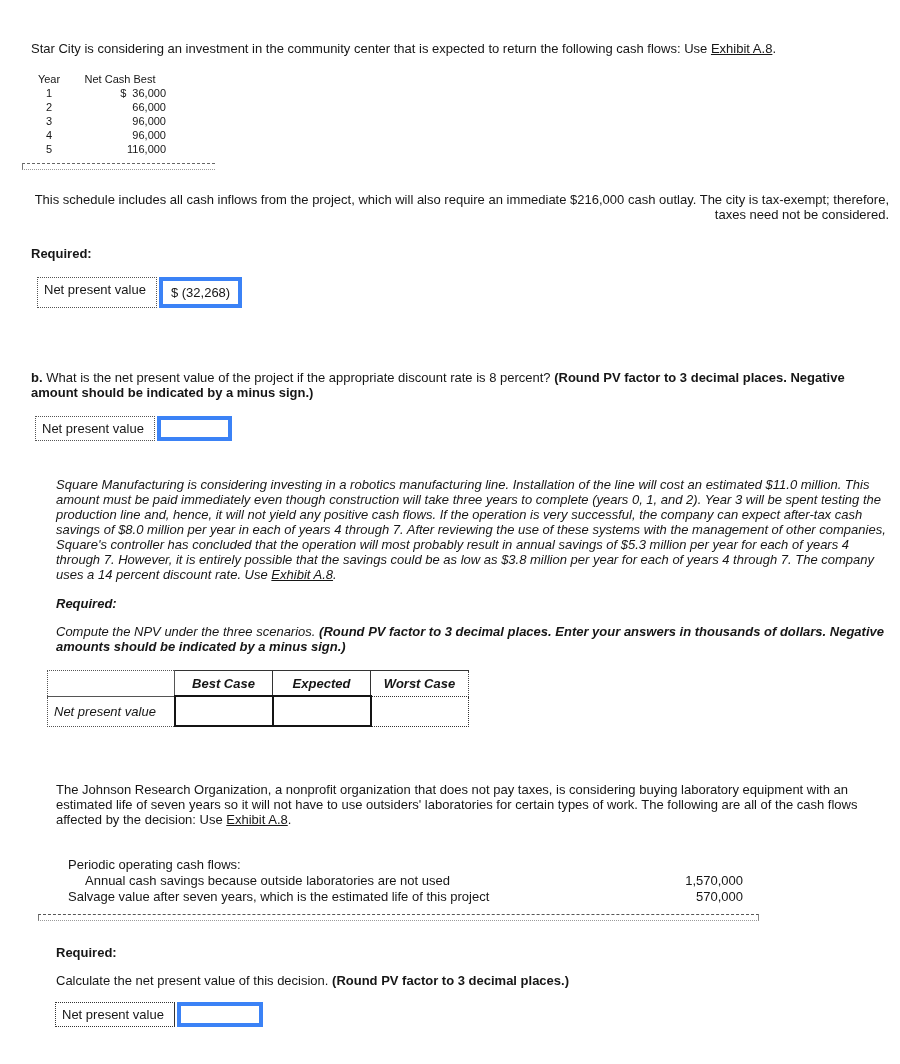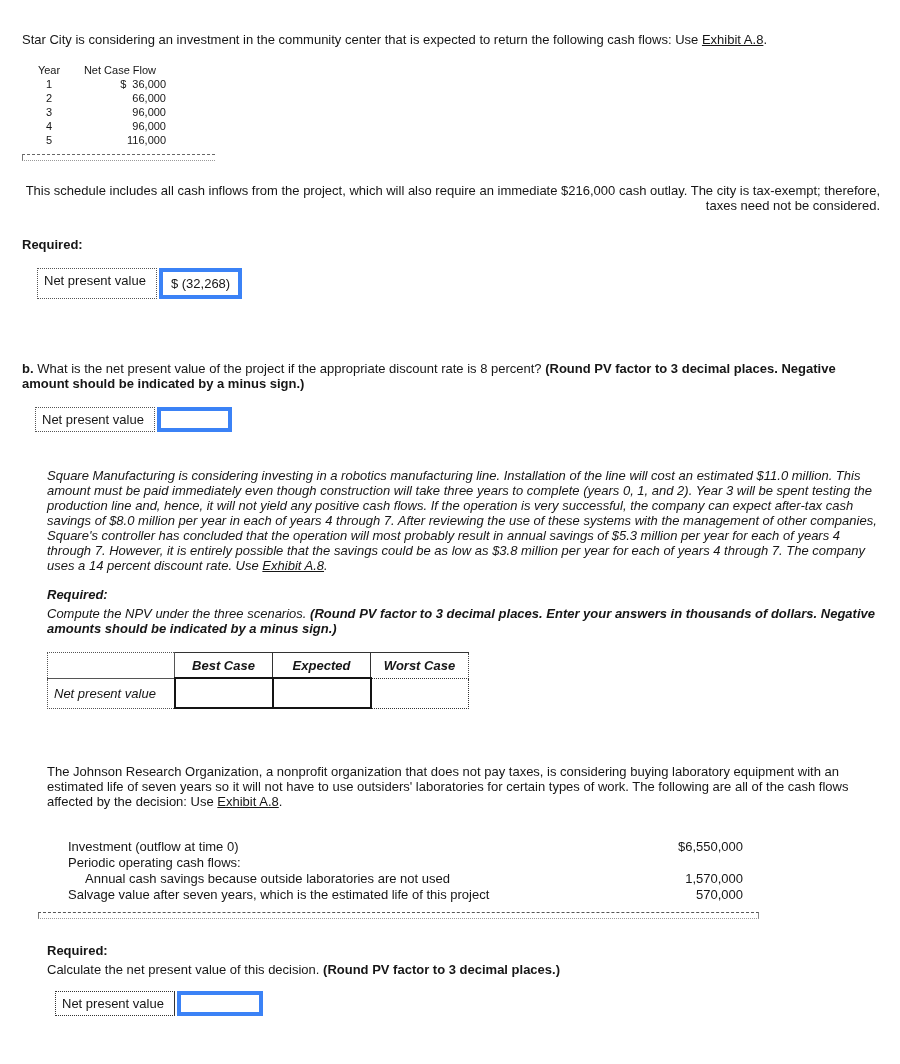--- a/index.html
+++ b/index.html
@@ -3,21 +3,21 @@
 <meta charset="utf-8">
 <style>
   html,body { margin:0; padding:0; }
   body {
     width:900px; height:1064px; overflow:hidden;
     background:#ffffff; color:#161616;
     font-family:"Liberation Sans", sans-serif;
     font-size:13px;
   }
   .page { padding:28px 20px 0 18px; }
-  p { margin:4px; line-height:15px; }
+  p { margin:13px; line-height:15px; }
   b { font-weight:bold; }
   .exhibit { color:#161616; text-decoration:underline; cursor:pointer; }
 
   
   .cf-table { border-collapse:collapse; margin:16px 0 0 6px; }
   .cf-table th, .cf-table td { padding:0; font-weight:normal; font-size:11px; line-height:14px; }
   .cf-year { width:50px; text-align:center; }
   .cf-flow { width:92px; text-align:right; white-space:pre; }
   .cf-headflow { text-align:center; }
 
@@ -73,21 +73,21 @@
 
 <div class="page">
 
   <section>
     <p><span>Star City is considering an investment in the community center that is expected to return the following cash flows: Use </span><a class="exhibit">Exhibit A.8</a><span>.</span></p>
 
     <table class="cf-table">
       <thead>
         <tr>
           <th class="cf-year">Year</th>
-          <th class="cf-flow cf-headflow">Net Case Flow</th>
+          <th class="cf-flow cf-headflow">Net Cash Best</th>
         </tr>
       </thead>
       <tbody>
         <tr>
           <td class="cf-year">1</td>
           <td class="cf-flow">$  36,000</td>
         </tr>
         <tr>
           <td class="cf-year">2</td>
           <td class="cf-flow">66,000</td>
@@ -148,24 +148,20 @@
       </tr>
     </tbody>
       </table>
   </section>
 
   <section class="section3">
     <p class="widepar"><span>The Johnson Research Organization, a nonprofit organization that does not pay taxes, is considering buying laboratory equipment with an estimated life of seven years so it will not have to use outsiders' laboratories for certain types of work. The following are all of the cash flows affected by the decision: Use </span><a class="exhibit">Exhibit A.8</a><span>.</span></p>
 
     <div class="cfo-list">
       <div class="cfo-row">
-        <span class="l">Investment (outflow at time 0)</span>
-        <span class="v">$6,550,000</span>
-      </div>
-      <div class="cfo-row">
         <span class="l">Periodic operating cash flows:</span>
         <span class="v"></span>
       </div>
       <div class="cfo-row indent">
         <span class="l">Annual cash savings because outside laboratories are not used</span>
         <span class="v">1,570,000</span>
       </div>
       <div class="cfo-row">
         <span class="l">Salvage value after seven years, which is the estimated life of this project</span>
         <span class="v">570,000</span>

